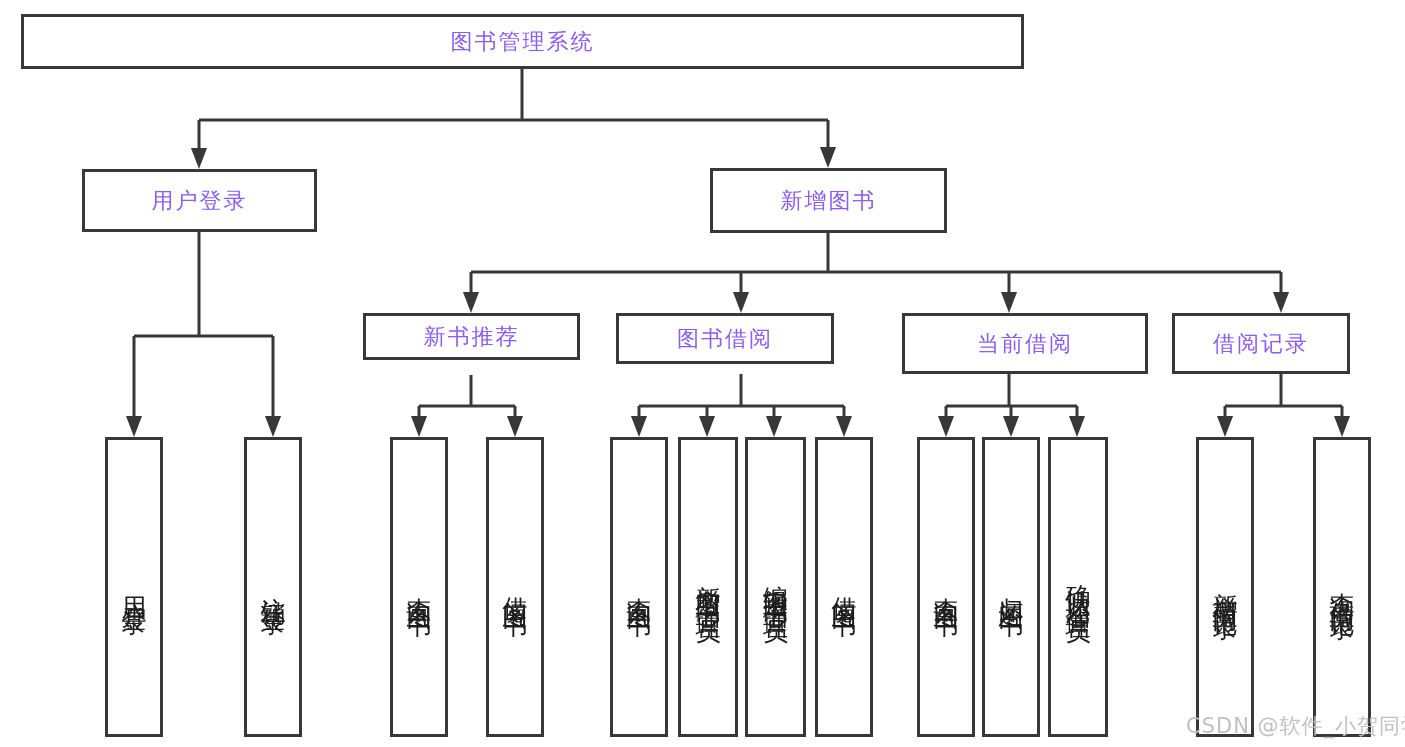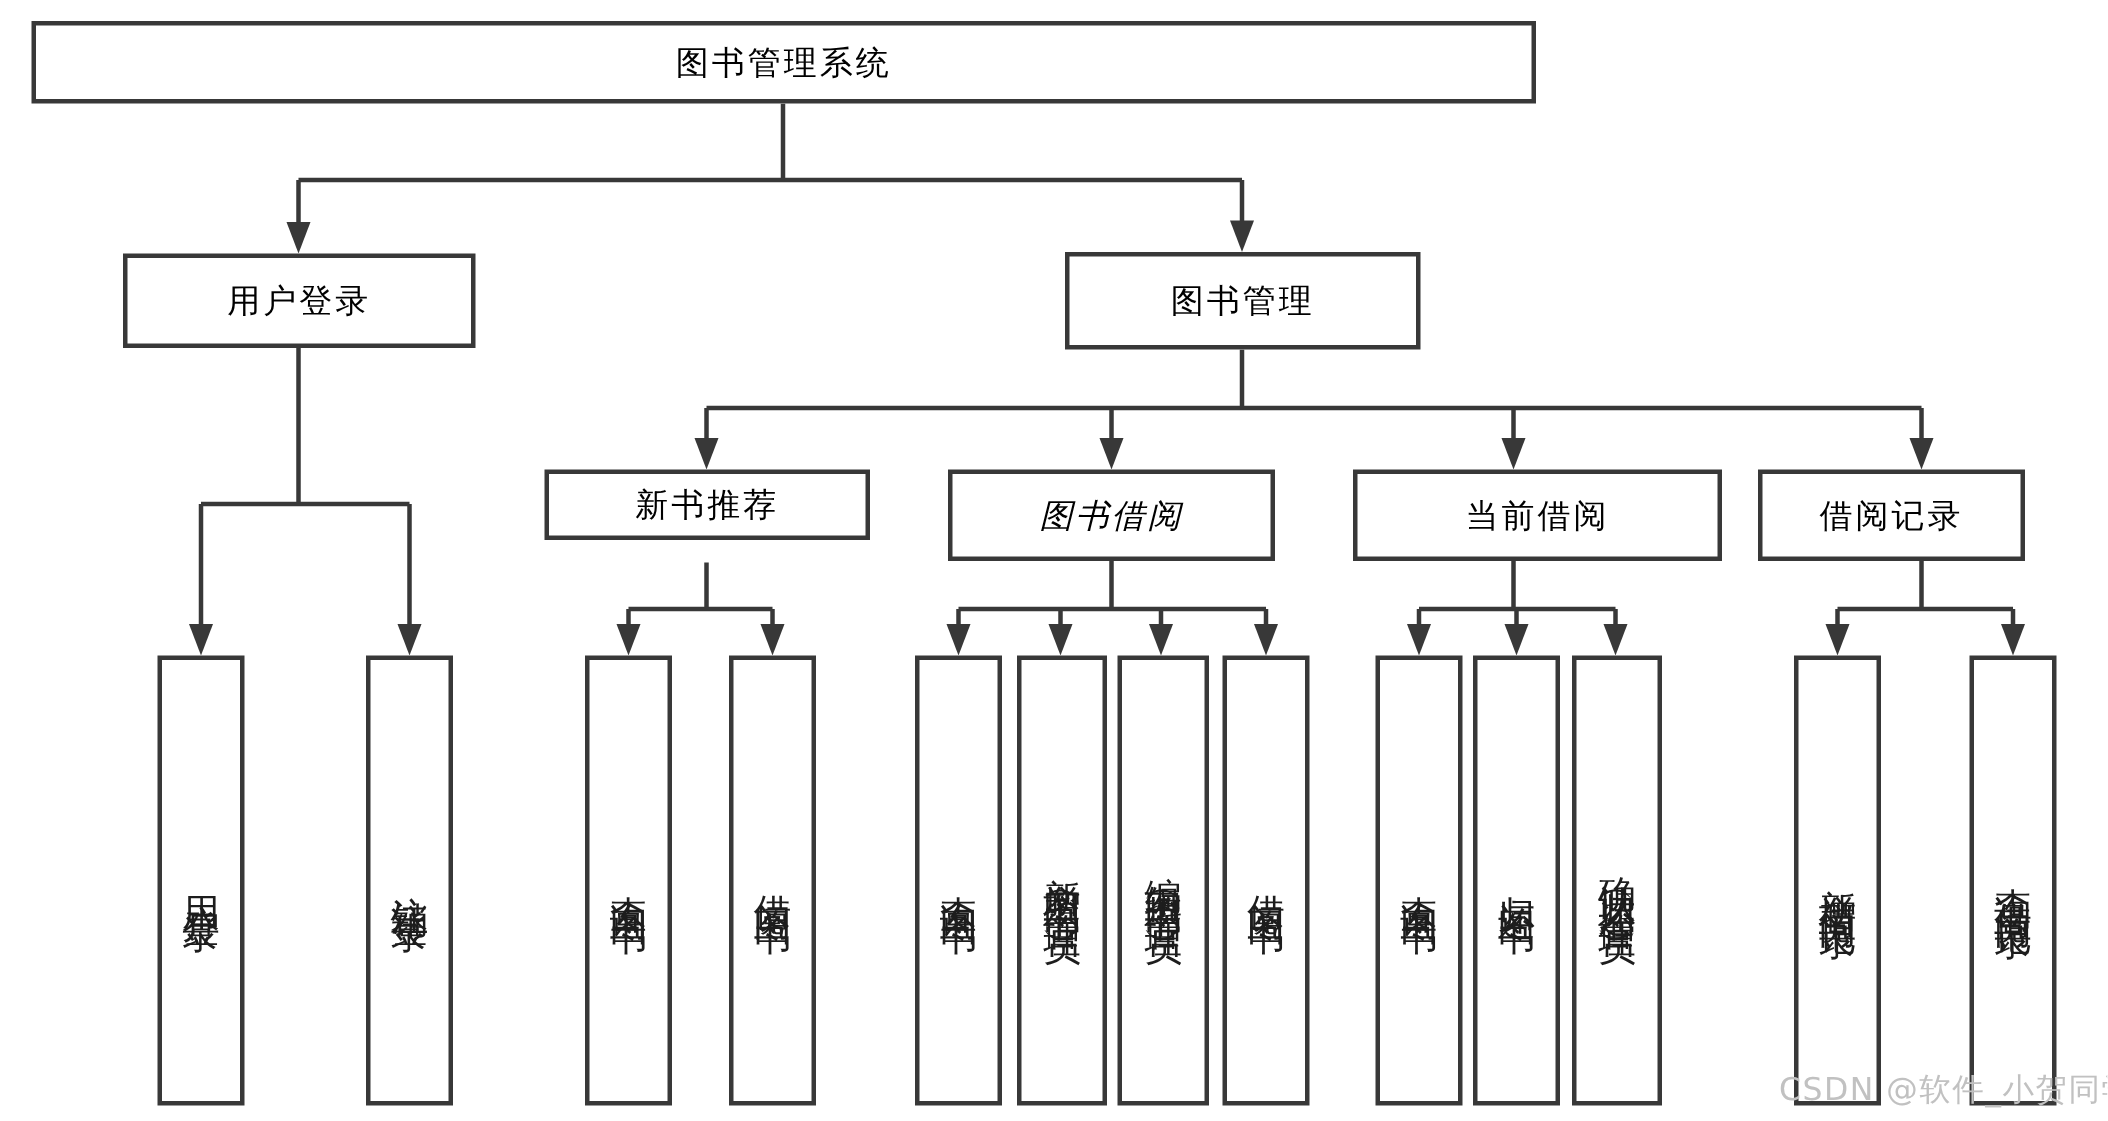--- a/index.html
+++ b/index.html
@@ -27,21 +27,21 @@
     background: #ffffff;
     border: 3px solid #383838;
     display: flex;
     align-items: center;
     justify-content: center;
     z-index: 2;
   }
   .h-box span {
     font-size: 22px;
     letter-spacing: 2px;
-    color: #000000;
+    color: #8b5cf6;
     white-space: nowrap;
   }
   .v-box span {
     writing-mode: vertical-rl;
     text-orientation: upright;
     font-size: 25px;
     letter-spacing: 5px;
     color: #1d1d1d;
     line-height: 1;
   }
@@ -54,21 +54,21 @@
     color: #c1c1c1;
     z-index: 5;
     white-space: nowrap;
   }
 
   
   #node-root          { left: 21px;   top: 14px;  width: 1003px; height: 55px; }
   #node-user-login    { left: 82px;   top: 169px; width: 235px;  height: 63px; }
   #node-book-mgmt     { left: 710px;  top: 168px; width: 237px;  height: 65px; }
   #node-new-book      { left: 363px;  top: 313px; width: 217px;  height: 47px; }
-  #node-book-borrow   { left: 632px;  top: 313px; width: 218px;  height: 61px; font-style: italic; }
+  #node-book-borrow   { left: 616px;  top: 313px; width: 218px;  height: 51px; }
   #node-current-borrow{ left: 902px;  top: 313px; width: 246px;  height: 61px; }
   #node-borrow-record { left: 1172px; top: 313px; width: 178px;  height: 61px; }
 
   .leaf { top: 437px; height: 300px; width: 58px; }
   #leaf-0  { left: 105px; }
   #leaf-1  { left: 244px; }
   #leaf-2  { left: 390px; }
   #leaf-3  { left: 486px; }
   #leaf-4  { left: 610px; }
   #leaf-5  { left: 678px; width: 60px; }
@@ -117,21 +117,21 @@
   </svg>
 
   <div class="box h-box" id="node-root">
     <span>图书管理系统</span>
   </div>
 
   <div class="box h-box" id="node-user-login">
     <span>用户登录</span>
   </div>
   <div class="box h-box" id="node-book-mgmt">
-    <span>图书管理</span>
+    <span>新增图书</span>
   </div>
 
   <div class="box h-box" id="node-new-book">
     <span>新书推荐</span>
   </div>
   <div class="box h-box" id="node-book-borrow">
     <span>图书借阅</span>
   </div>
   <div class="box h-box" id="node-current-borrow">
     <span>当前借阅</span>

